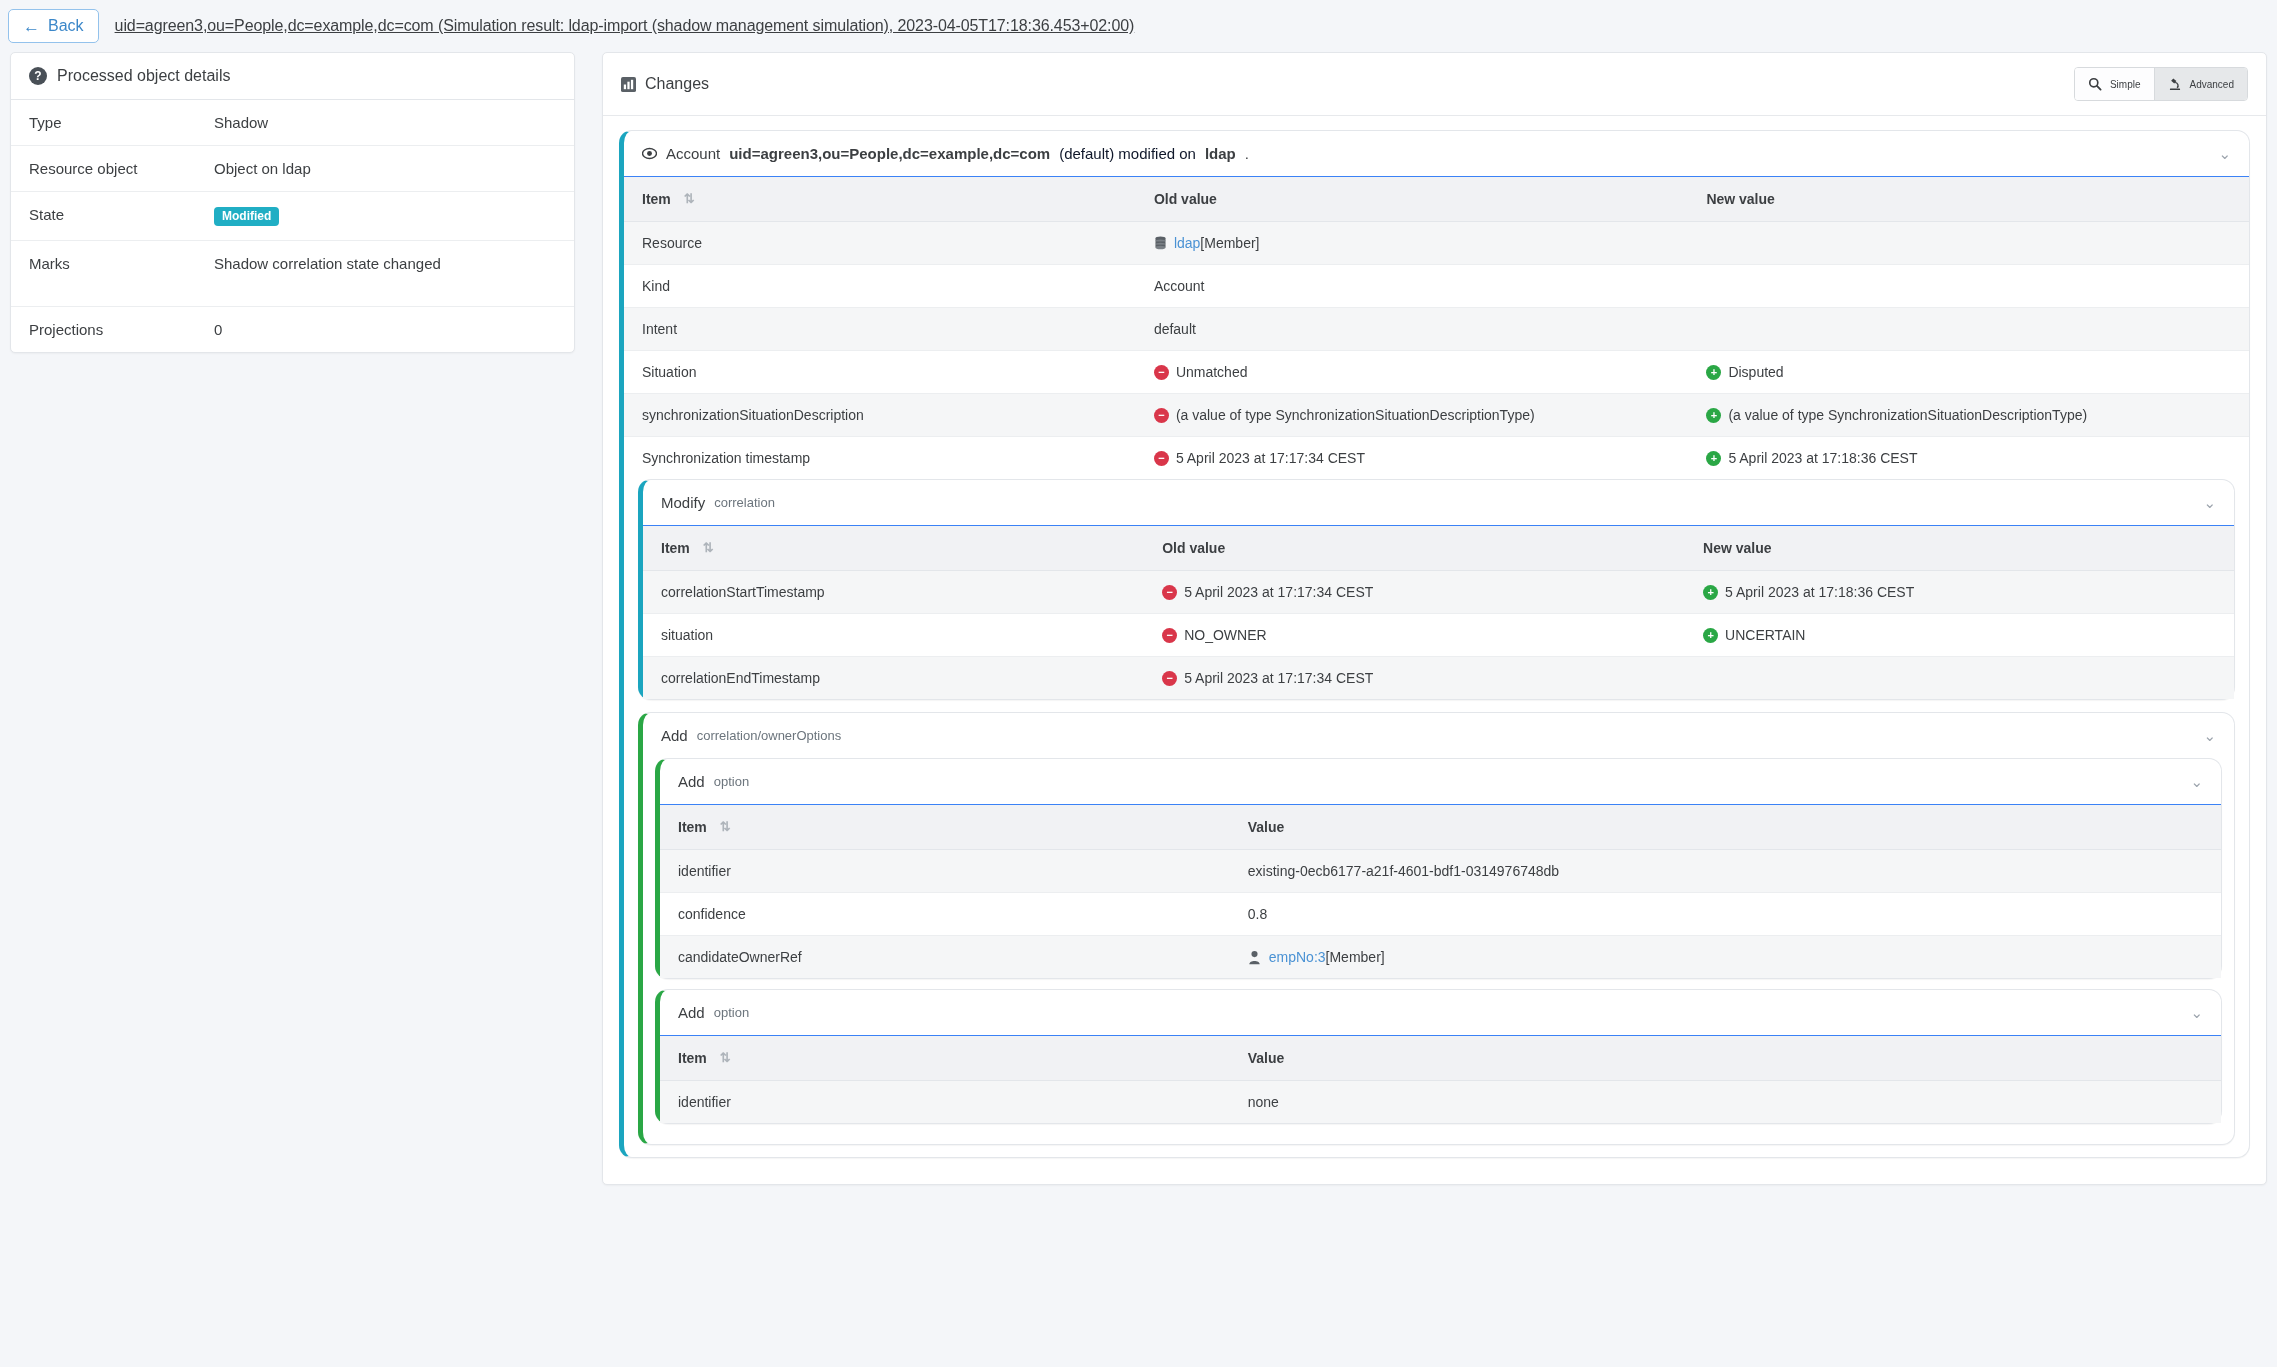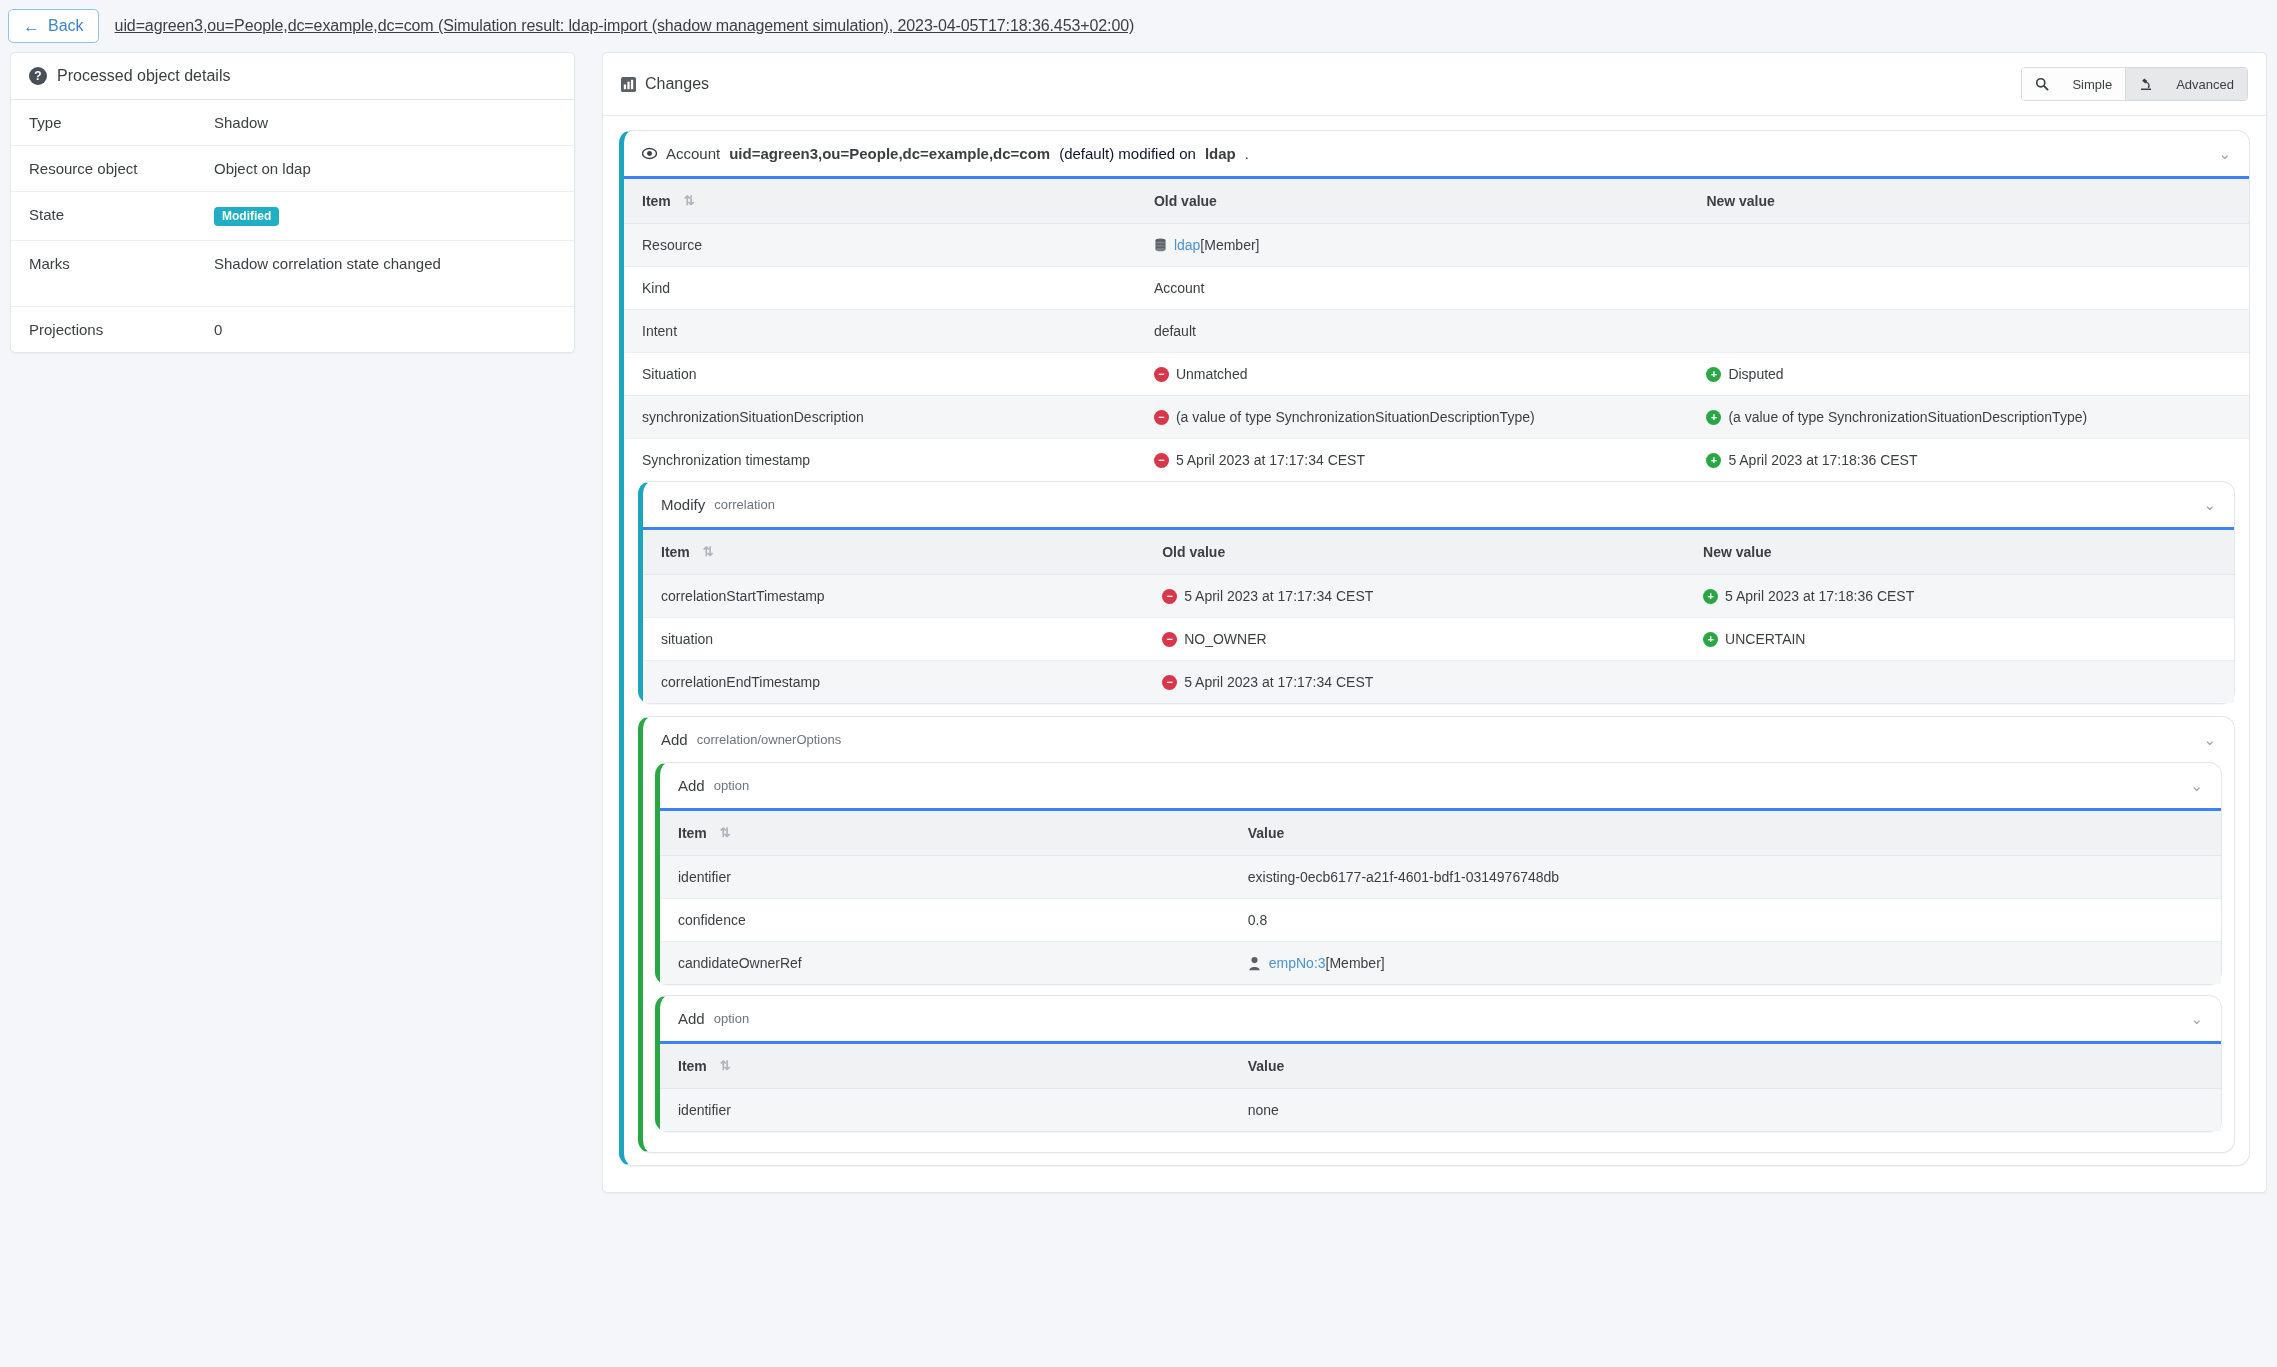--- a/index.html
+++ b/index.html
@@ -112,24 +112,24 @@
     font-size: 16px; color: #3c3f42;
   }
   .chart-icon { width: 15px; height: 15px; display:block; }
   .seg {
     display: flex;
     border: 1px solid #d7dadd;
     border-radius: 4px;
     overflow: hidden;
   }
   .seg button {
-    display: inline-flex; align-items: center; gap: 23px;
+    display: inline-flex; align-items: center; gap: 8px;
     height: 32px; padding: 0 13px;
     border: none; background: #fdfdfe;
-    font-family: inherit; font-size: 13px; color: #3c3f42;
+    font-family: inherit; font-size: 10px; color: #3c3f42;
     cursor: pointer;
   }
   .seg button + button { border-left: 1px solid #d7dadd; }
   .seg button.active { background: #e6e8ea; }
 
   .changes-body { padding: 14px 16px 16px 16px; }
 
   
   .delta {
     background: #ffffff;
@@ -153,21 +153,21 @@
   .chevron {
     color: #9aa2ab; font-size: 15px; line-height: 1;
     cursor: pointer; user-select: none;
   }
   .eye-icon { width: 15px; height: 15px; display:block; }
 
   
   table.dt { width: 100%; border-collapse: collapse; table-layout: fixed; }
   table.dt thead th {
     background: #f1f2f4;
-    border-top: 3px solid #3b82f6;
+    border-top: 1px solid #3b82f6;
     border-bottom: 1px solid #e3e6ea;
     text-align: left;
     font-size: 14px;
     font-weight: bold;
     color: #3c3f42;
     padding: 14px 18px;
   }
   table.dt tbody td {
     border-bottom: 1px solid #eceef0;
     padding: 13px 18px;

